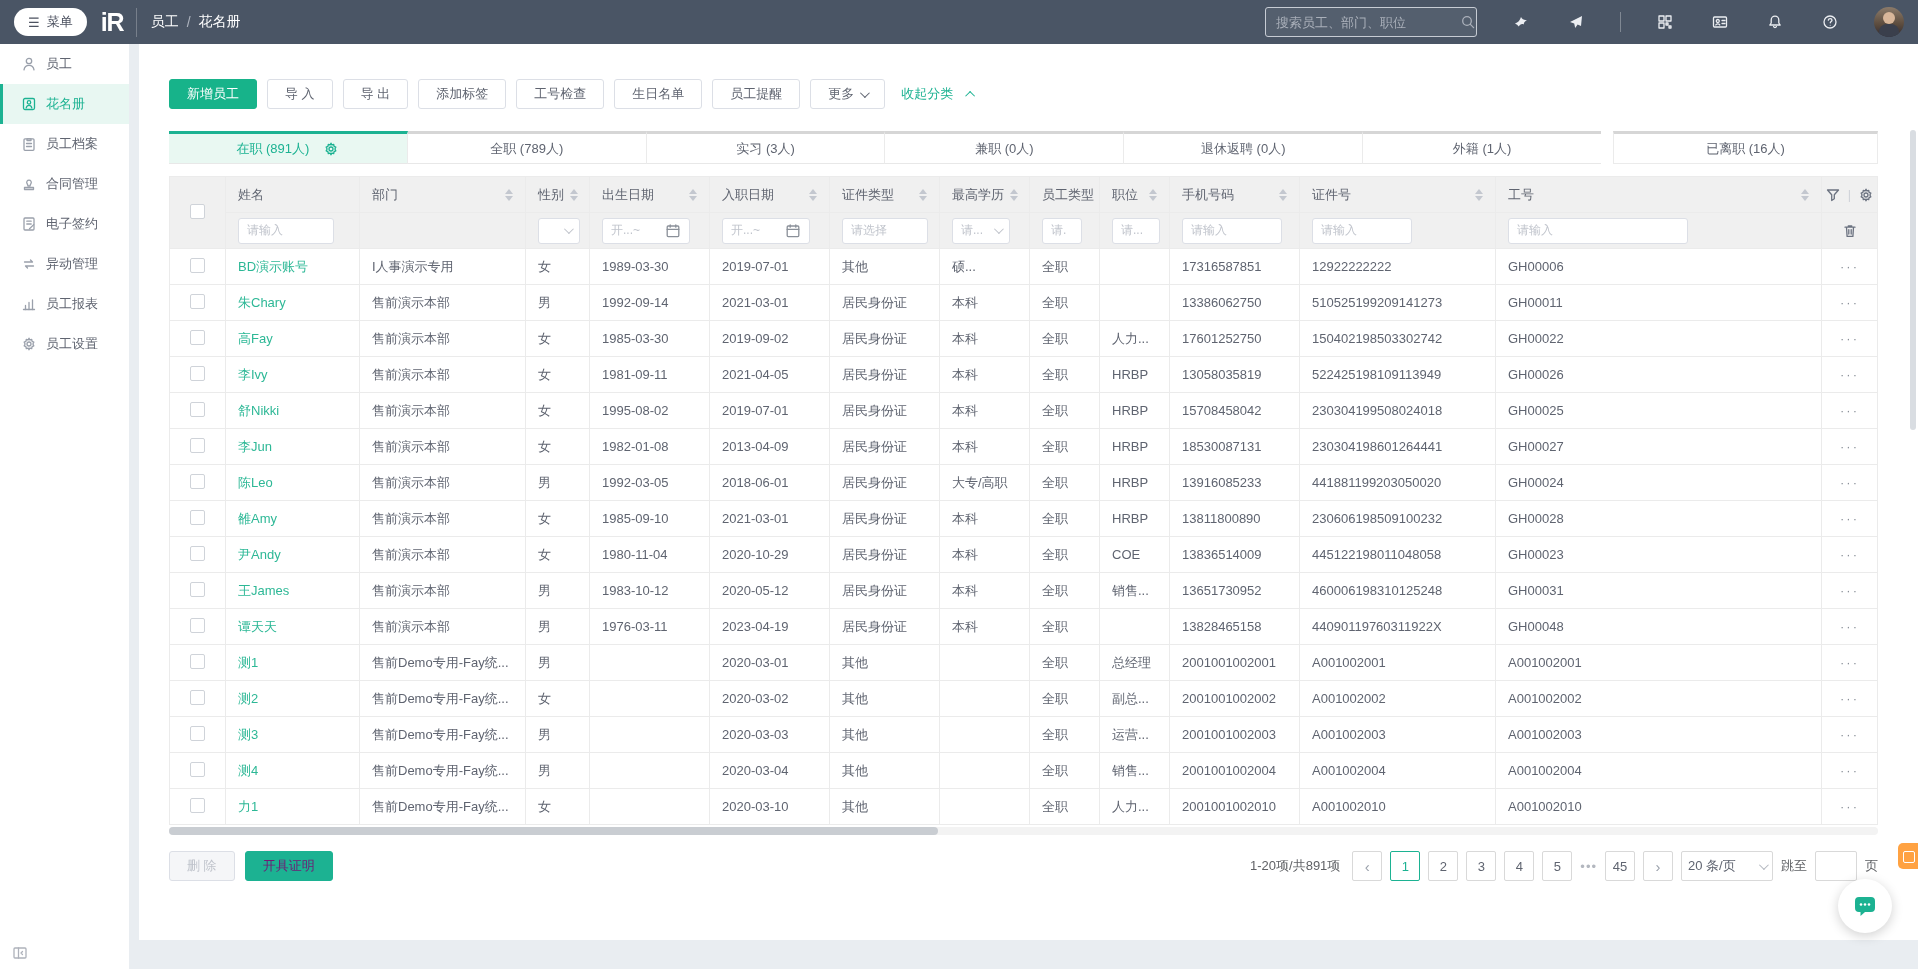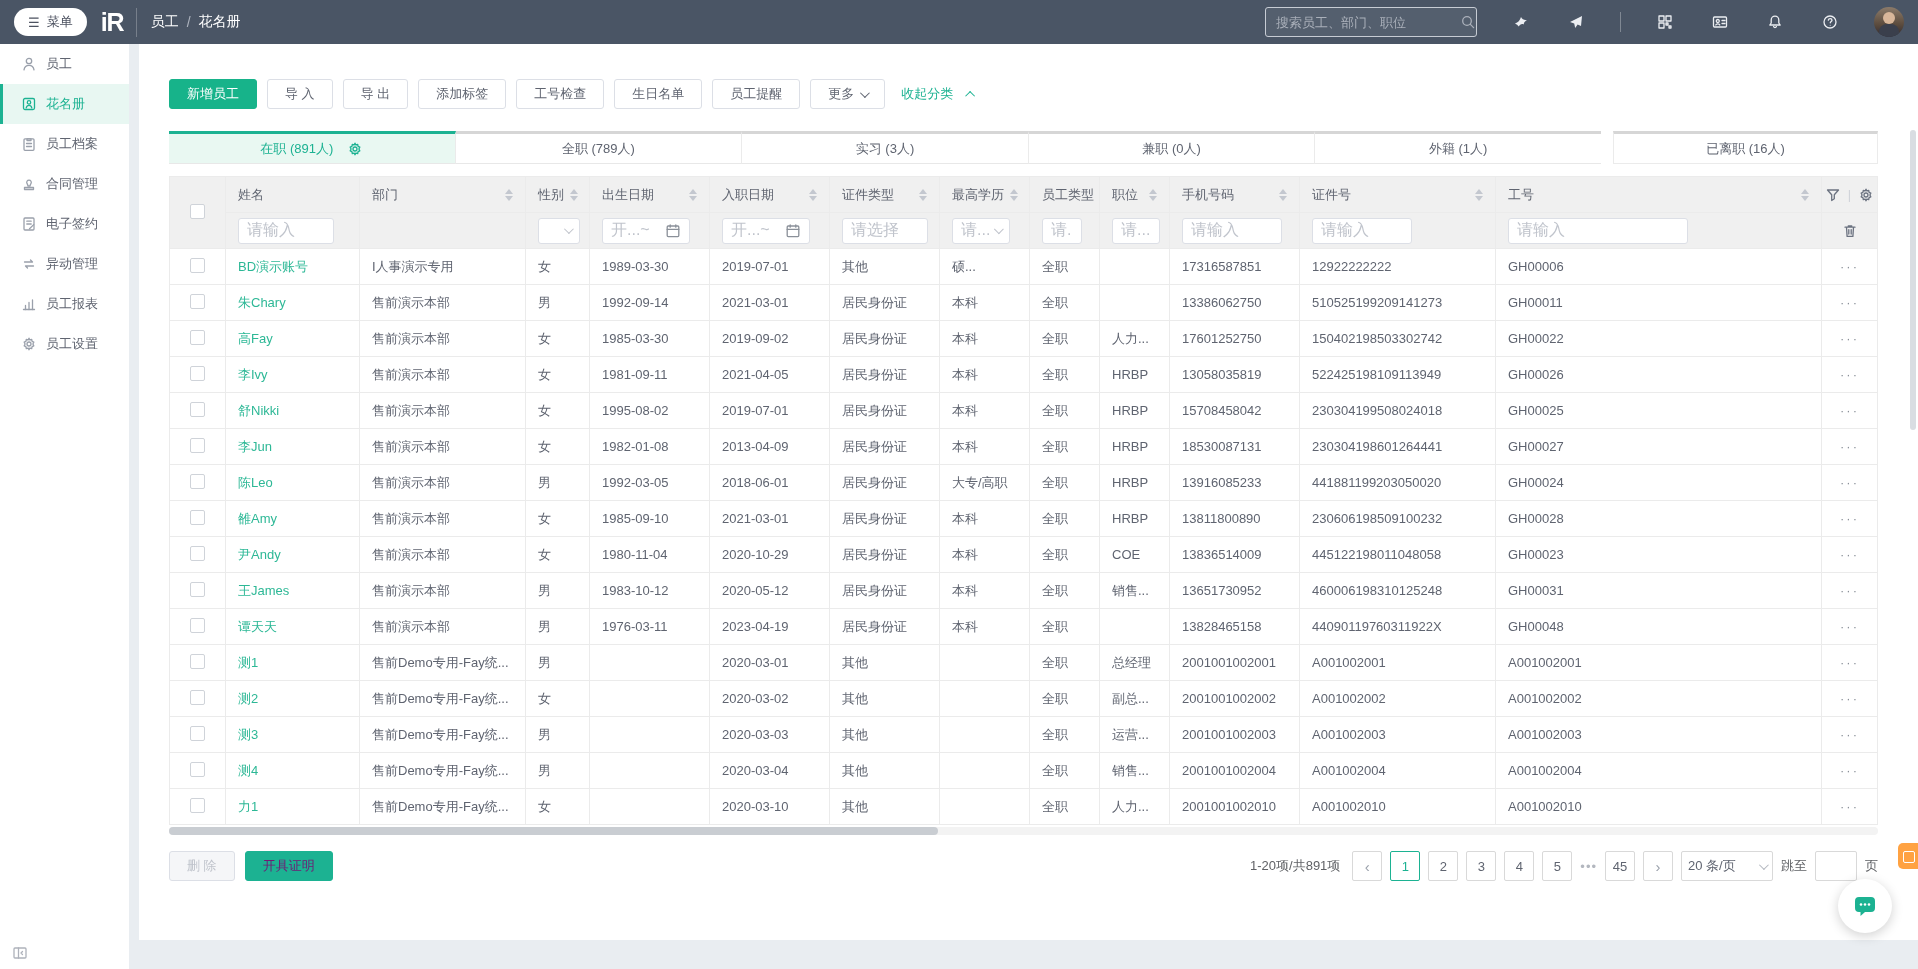--- a/index.html
+++ b/index.html
@@ -70,21 +70,21 @@
   thead tr.filters th { background:#f0f0f0; }
   td { color:#5f6470; background:#fff; }
   td.name a { color:#2db896; text-decoration:none; cursor:pointer; }
   .th-inner { display:flex; align-items:center; gap:6px; }
   .sort { margin-left:auto; display:inline-flex; flex-direction:column; gap:2px; }
   .sort i { display:block; width:0; height:0; border-left:4px solid transparent; border-right:4px solid transparent; }
   .sort .s-up { border-bottom:5px solid #c3c7cf; }
   .sort .s-dn { border-top:5px solid #c3c7cf; }
   .cbx { width:15px; height:15px; border:1px solid #cfd3d9; border-radius:2px; background:#fff; display:inline-block; cursor:pointer; }
   .col-check, .col-action { text-align:center; padding:0; }
-  .f-input { height:26px; border:1px solid #dcdfe6; border-radius:3px; background:#fff; color:#c0c4cc; display:flex; align-items:center; padding:0 8px; gap:4px; font-size:16px; }
+  .f-input { height:26px; border:1px solid #dcdfe6; border-radius:3px; background:#fff; color:#c0c4cc; display:flex; align-items:center; padding:0 8px; gap:4px; font-size:12px; }
   .f-input.sel .chev { border-color:#c0c4cc; margin-left:auto; }
   .f-input .cal { margin-left:auto; color:#8a9099; }
   .corner-icons { display:flex; align-items:center; justify-content:center; gap:7px; color:#6b7280; }
   .action-dots { color:#8a9099; letter-spacing:2px; cursor:pointer; text-align:center; }
   .hscroll { height:8px; background:#f3f3f3; border-radius:4px; margin-top:2px; position:relative; }
   .hscroll .thumb { position:absolute; left:0; top:0; height:8px; width:45%; background:#c9cdd2; border-radius:4px; }
 
   
   .footer { margin-top:16px; display:flex; align-items:center; }
   .btn.disabled { background:#f5f6f8; color:#bfc3cb; cursor:default; }
@@ -296,20 +296,23 @@
         <div class="tab">
           <span>全职 (789人)</span>
         </div>
         <div class="tab">
           <span>实习 (3人)</span>
         </div>
         <div class="tab">
           <span>兼职 (0人)</span>
         </div>
         <div class="tab">
+          <span>退休返聘 (0人)</span>
+        </div>
+        <div class="tab">
           <span>外籍 (1人)</span>
         </div>
       </div>
     <div class="tab-right">已离职 (16人)</div>
   </div>
 
 
   <div class="tbl-wrap">
     <table>
       <colgroup>

